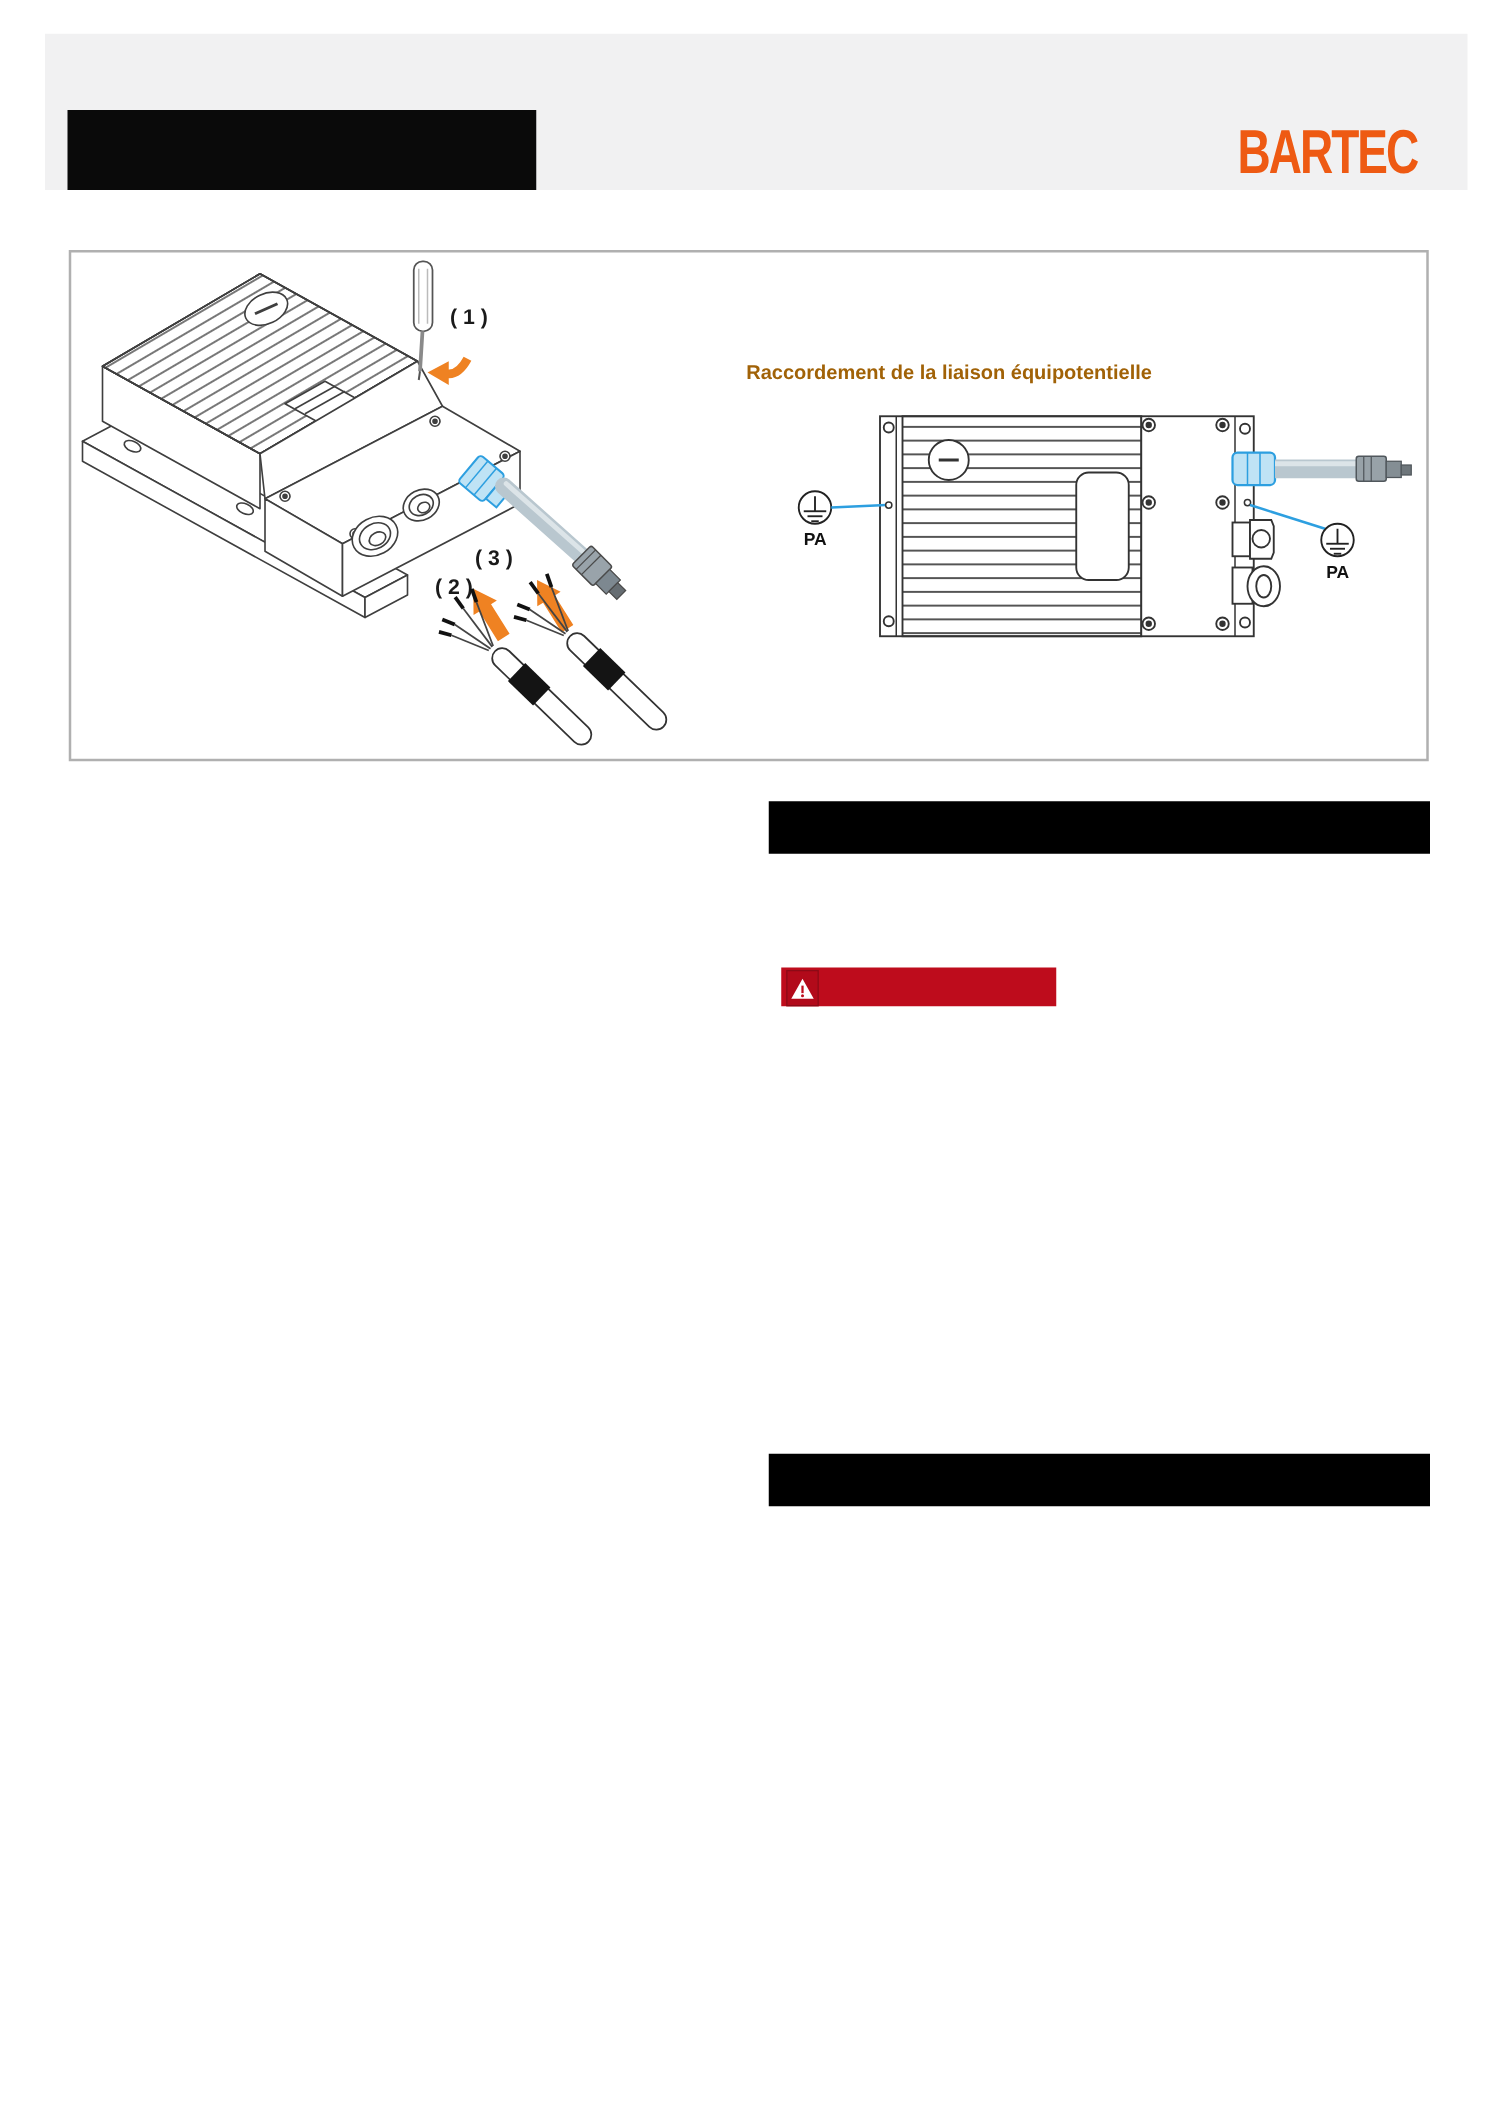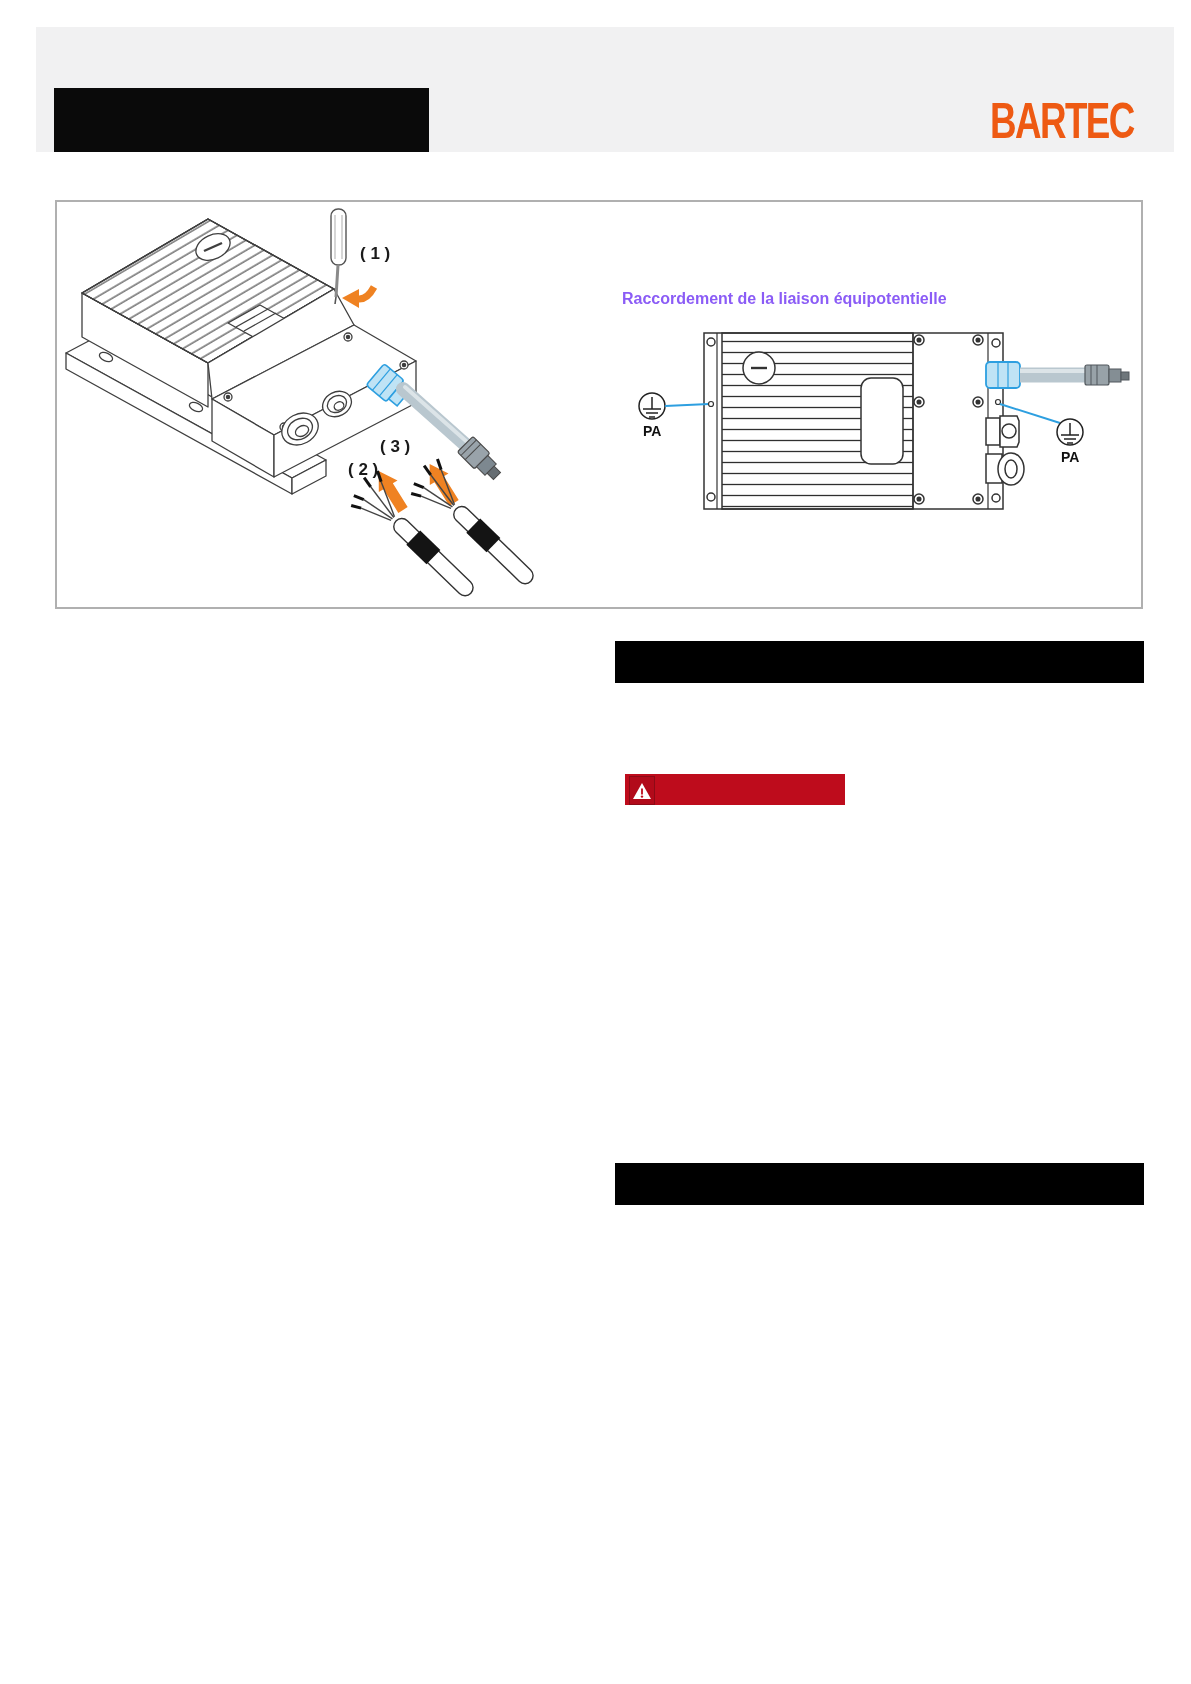--- a/index.html
+++ b/index.html
@@ -8,22 +8,22 @@
   .header-band{position:absolute;left:36px;top:27px;width:1138px;height:125px;background:#F1F1F2;}
   .title-block{position:absolute;left:54px;top:88px;width:375px;height:64px;background:#0A0A0A;}
   .brand{position:absolute;left:990px;top:92px;width:160px;height:50px;
          font-size:46px;font-weight:700;color:#EE5A13;letter-spacing:-2px;white-space:nowrap;
          transform:scale(0.80,1.08);transform-origin:left top;
          font-family:"Liberation Sans", sans-serif;}
   .figure-frame{position:absolute;left:55px;top:200px;width:1084px;height:405px;background:#ffffff;
                 border:2px solid #B0B0B0;}
   .fig-left{position:absolute;left:1px;top:1px;}
   .fig-right{position:absolute;left:550px;top:123px;}
-  .fig-heading{position:absolute;left:565px;top:88px;width:400px;font-size:16px;font-weight:700;
-               color:#8b5cf6;white-space:nowrap;}
+  .fig-heading{position:absolute;left:540px;top:88px;width:400px;font-size:16px;font-weight:700;
+               color:#a16207;white-space:nowrap;}
   .section-bar{position:absolute;left:615px;width:529px;height:42px;background:#000000;}
   .section-bar.one{top:641px;}
   .section-bar.two{top:1163px;}
   .warning-bar{position:absolute;left:625px;top:774px;width:220px;height:31px;background:#BE0C1C;}
   .warning-icon-box{position:absolute;left:4px;top:2px;width:26px;height:29px;background:#B20A1A;
                     border:1px solid #8C0A16;box-sizing:border-box;display:flex;align-items:center;justify-content:center;}
   .footer-band{position:absolute;left:55px;top:1508px;width:1082px;height:64px;background:#EDEDED;
                border:1px solid #D9D9D9;box-sizing:border-box;}
   svg text{font-family:"Liberation Sans", sans-serif;}
   .step-label{font-size:17px;font-weight:700;fill:#1a1a1a;}

